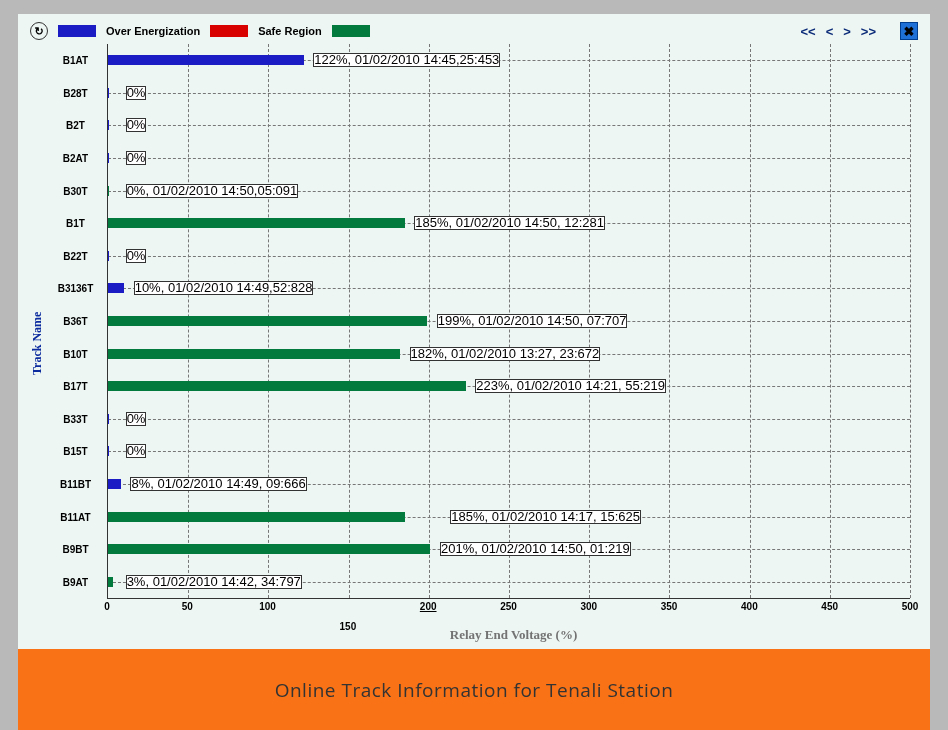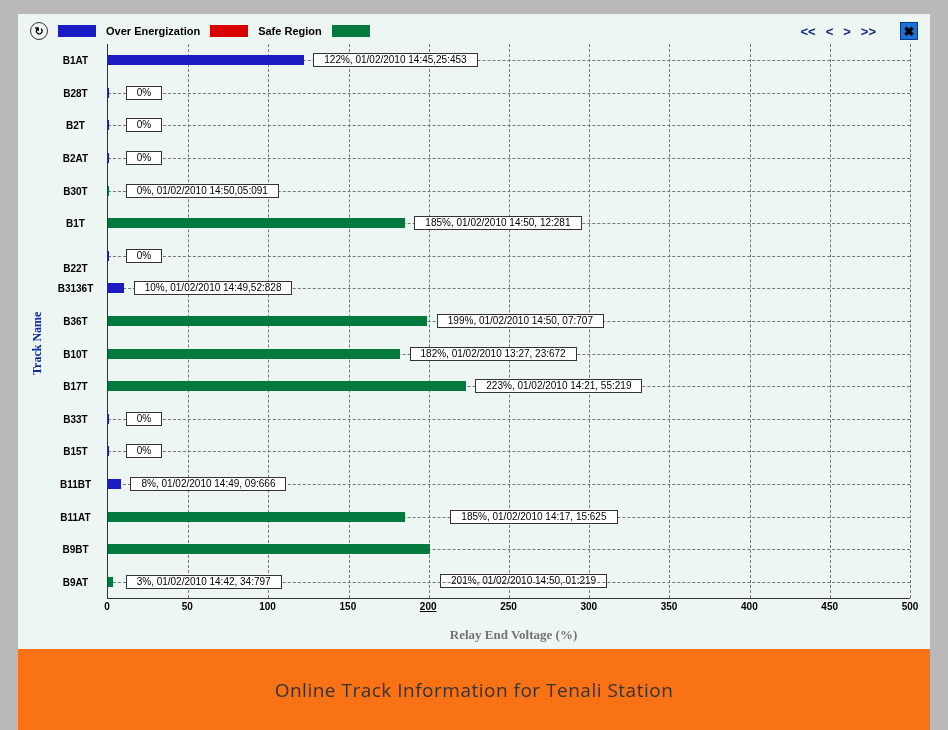--- a/index.html
+++ b/index.html
@@ -106,24 +106,24 @@
   }
   .bar {
     position:absolute;
     height:10px;
     transform:translateY(-50%);
   }
   .bar.blue  { background:#1c1cc4; }
   .bar.green { background:#027a3d; }
   .lbl {
     position:absolute;
-    font-size:10px;
+    font-size:13px;
     background:#fff;
     border:1px solid #333;
-    padding:0 10px;
+    padding:0 0;
     white-space:nowrap;
     transform:translateY(-50%);
     line-height:12px;
   }
   .xgrid {
     position:absolute; top:0; bottom:0; width:0;
     border-left:1px dashed #777;
   }
   .xticks {
     position:relative;
@@ -219,21 +219,21 @@
             <div class="lbl" style="left: 2.2%; top: 20.5882%;">0%</div>
             <div class="row" style="top: 26.4706%;"></div>
             <div class="ytick" style="top: 26.4706%;">B30T</div>
             <div class="bar green" style="top: 26.4706%; left: 0px; width: 0.12%;"></div>
             <div class="lbl" style="left: 2.2%; top: 26.4706%;">0%, 01/02/2010 14:50,05:091</div>
             <div class="row" style="top: 32.3529%;"></div>
             <div class="ytick" style="top: 32.3529%;">B1T</div>
             <div class="bar green" style="top: 32.3529%; left: 0px; width: 37%;"></div>
             <div class="lbl" style="left: 38.2%; top: 32.3529%;">185%, 01/02/2010 14:50, 12:281</div>
             <div class="row" style="top: 38.2353%;"></div>
-            <div class="ytick" style="top: 38.2353%; margin-top: 12px;">B22T</div>
+            <div class="ytick" style="top: 38.2353%;">B22T</div>
             <div class="bar blue" style="top: 38.2353%; left: 0px; width: 0.12%;"></div>
             <div class="lbl" style="left: 2.2%; top: 38.2353%;">0%</div>
             <div class="row" style="top: 44.1176%;"></div>
             <div class="ytick" style="top: 44.1176%;">B3136T</div>
             <div class="bar blue" style="top: 44.1176%; left: 0px; width: 2%;"></div>
             <div class="lbl" style="left: 3.2%; top: 44.1176%;">10%, 01/02/2010 14:49,52:828</div>
             <div class="row" style="top: 50%;"></div>
             <div class="ytick" style="top: 50%;">B36T</div>
             <div class="bar green" style="top: 50%; left: 0px; width: 39.8%;"></div>
             <div class="lbl" style="left: 41%; top: 50%;">199%, 01/02/2010 14:50, 07:707</div>
@@ -257,31 +257,31 @@
             <div class="ytick" style="top: 79.4118%;">B11BT</div>
             <div class="bar blue" style="top: 79.4118%; left: 0px; width: 1.6%;"></div>
             <div class="lbl" style="left: 2.8%; top: 79.4118%;">8%, 01/02/2010 14:49, 09:666</div>
             <div class="row" style="top: 85.2941%;"></div>
             <div class="ytick" style="top: 85.2941%;">B11AT</div>
             <div class="bar green" style="top: 85.2941%; left: 0px; width: 37%;"></div>
             <div class="lbl" style="left: 38.2%; top: 85.2941%; margin-left: 36px;">185%, 01/02/2010 14:17, 15:625</div>
             <div class="row" style="top: 91.1765%;"></div>
             <div class="ytick" style="top: 91.1765%;">B9BT</div>
             <div class="bar green" style="top: 91.1765%; left: 0px; width: 40.2%;"></div>
-            <div class="lbl" style="left: 41.4%; top: 91.1765%; margin-top: 32px;">201%, 01/02/2010 14:50, 01:219</div>
+            <div class="lbl" style="left: 41.4%; top: 91.1765%;">201%, 01/02/2010 14:50, 01:219</div>
             <div class="row" style="top: 97.0588%;"></div>
             <div class="ytick" style="top: 97.0588%;">B9AT</div>
             <div class="bar green" style="top: 97.0588%; left: 0px; width: 0.6%;"></div>
             <div class="lbl" style="left: 2.2%; top: 97.0588%;">3%, 01/02/2010 14:42, 34:797</div>
           </div>
         <div class="xticks" id="xticks">
             <div class="xtick" style="left: 0%;">0</div>
             <div class="xtick" style="left: 10%;">50</div>
             <div class="xtick" style="left: 20%;">100</div>
-            <div class="xtick" style="left: 30%;">150</div>
+            <div class="xtick" style="left: 30%; margin-top: 20px;">150</div>
             <div class="xtick" style="left: 40%; text-decoration: underline;">200</div>
             <div class="xtick" style="left: 50%;">250</div>
             <div class="xtick" style="left: 60%;">300</div>
             <div class="xtick" style="left: 70%;">350</div>
             <div class="xtick" style="left: 80%;">400</div>
             <div class="xtick" style="left: 90%;">450</div>
             <div class="xtick" style="left: 100%;">500</div>
           </div>
         <div class="xlabel">Relay End Voltage (%)</div>
       </div>

